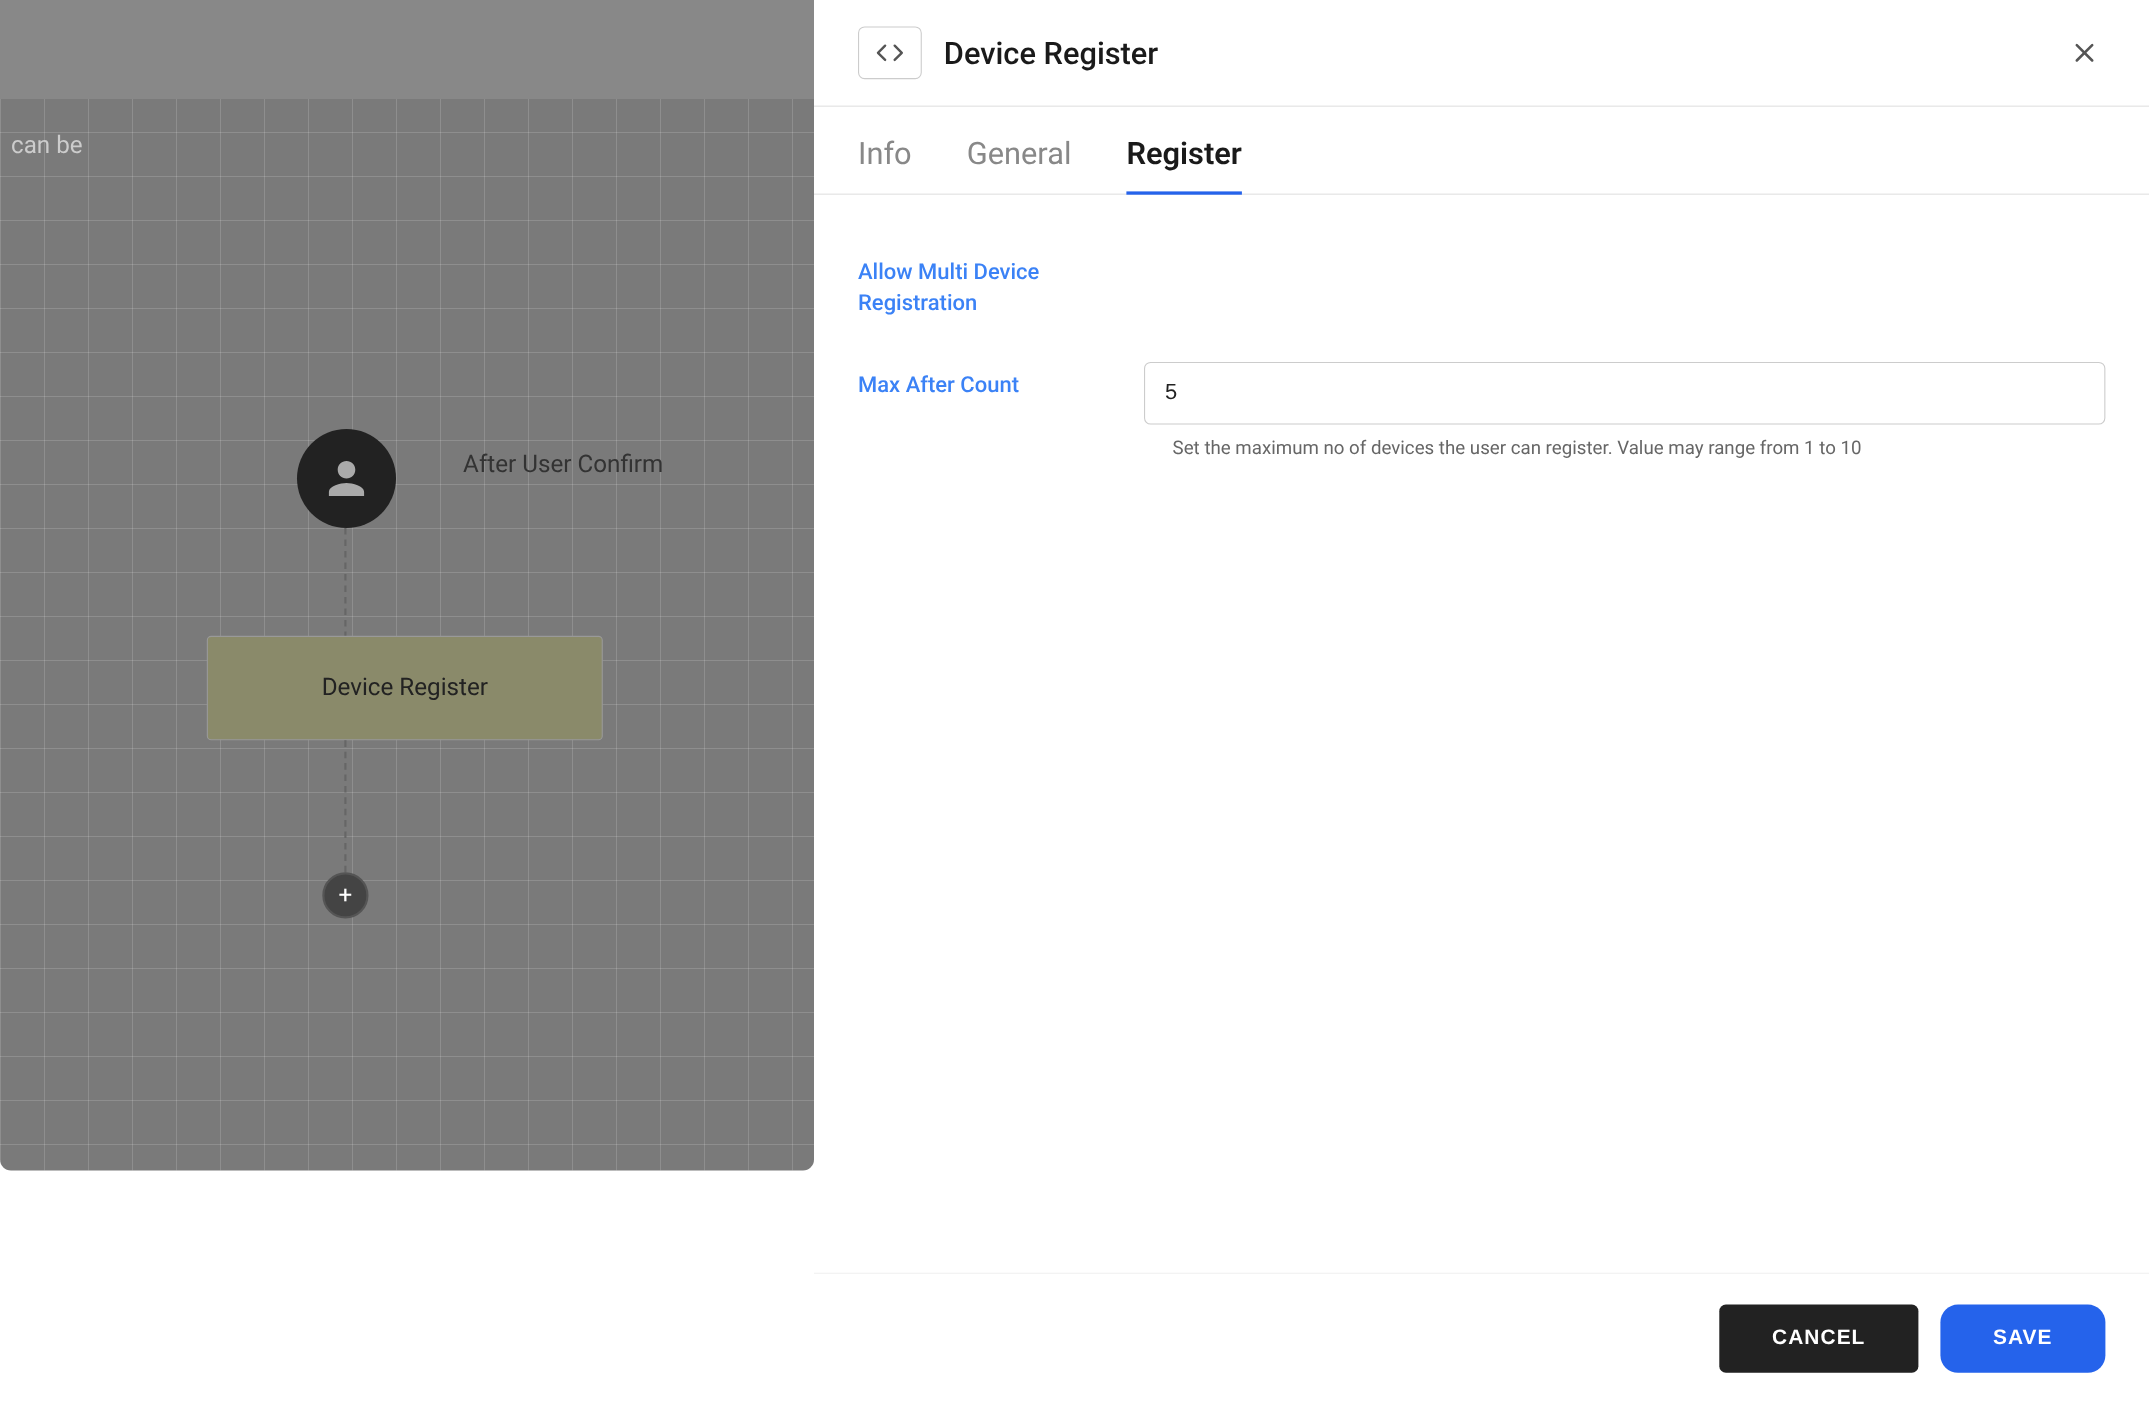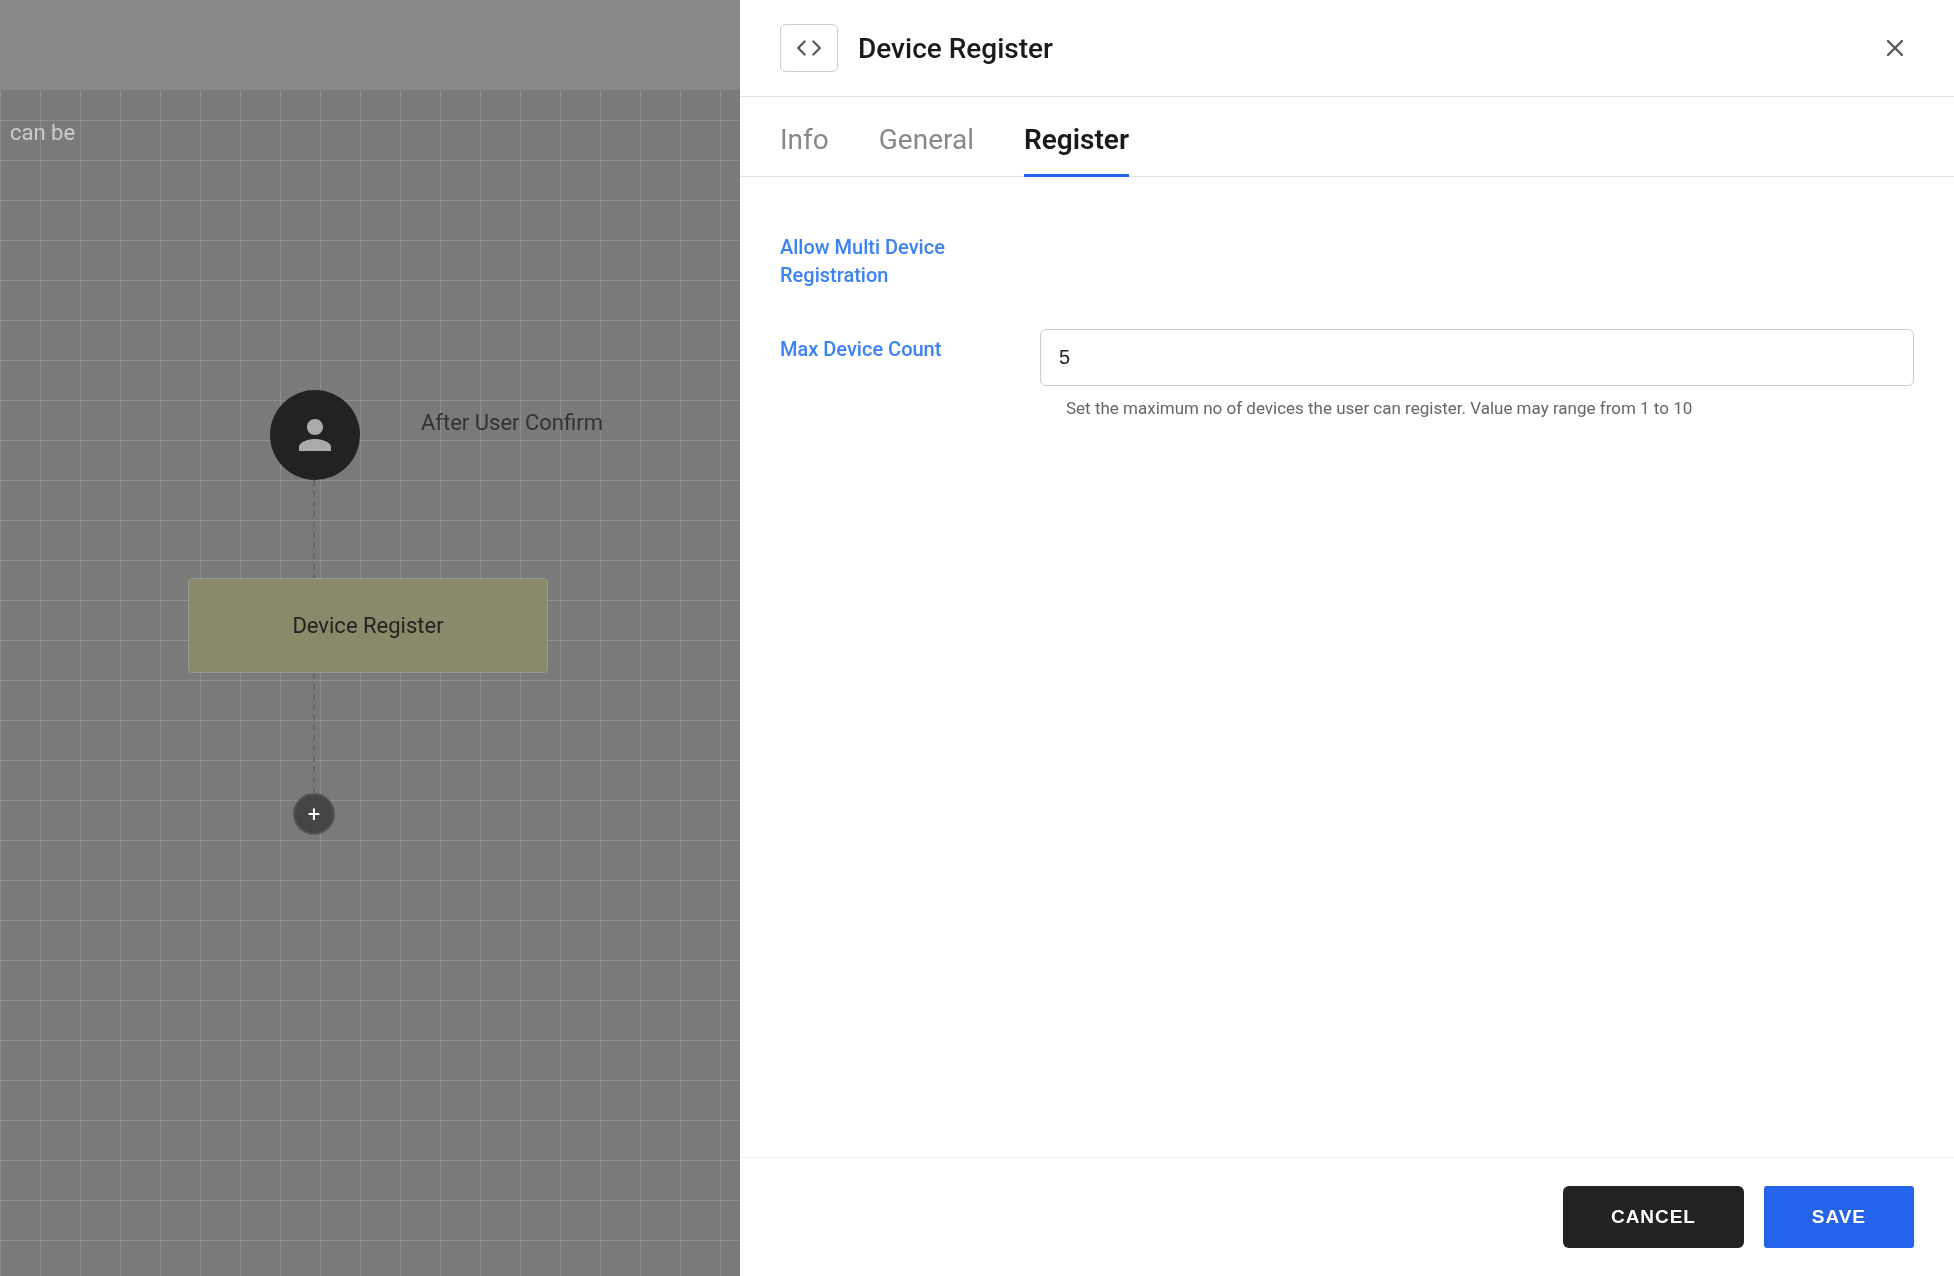--- a/index.html
+++ b/index.html
@@ -7,24 +7,25 @@
       font-family: -apple-system, BlinkMacSystemFont, 'Segoe UI', Roboto, sans-serif;
       width: 1954px;
       height: 1276px;
       overflow: hidden;
       display: flex;
     }
 
     
     .left-panel {
       width: 740px;
-      height: 1276px;
+      height: 1064px;
       background-color: #7a7a7a;
       position: relative;
       flex-shrink: 0;
+      border-radius: 10px;
     }
 
     .grid-overlay {
       position: absolute;
       inset: 0;
       background-image:
         linear-gradient(rgba(255,255,255,0.15) 1px, transparent 1px),
         linear-gradient(90deg, rgba(255,255,255,0.15) 1px, transparent 1px);
       background-size: 40px 40px;
     }
@@ -317,21 +318,21 @@
       font-weight: 600;
       cursor: pointer;
       letter-spacing: 0.05em;
     }
 
     .btn-save {
       padding: 20px 48px;
       background-color: #2563eb;
       color: white;
       border: none;
-      border-radius: 3px;
+      border-radius: 16px;
       font-size: 19px;
       font-weight: 600;
       cursor: pointer;
       letter-spacing: 0.05em;
     }
   </style>
 </head>
 <body>
 
 <div class="left-panel">
@@ -386,21 +387,21 @@
     <div class="tab active">Register</div>
   </div>
 
   <div class="panel-content">
 
     <div class="config-row">
       <div class="config-label">Allow Multi Device<br>Registration</div>
     </div>
 
     <div class="config-row">
-      <div class="config-label">Max Device Count</div>
+      <div class="config-label">Max After Count</div>
       <div class="config-control">
         <input type="text" class="text-input" value="5" style="">
         <div class="input-hint">Set the maximum no of devices the user can register. Value may range from 1 to 10</div>
       </div>
     </div>
 
   </div>
 
   <div class="panel-footer">
     <button class="btn-cancel">CANCEL</button>

